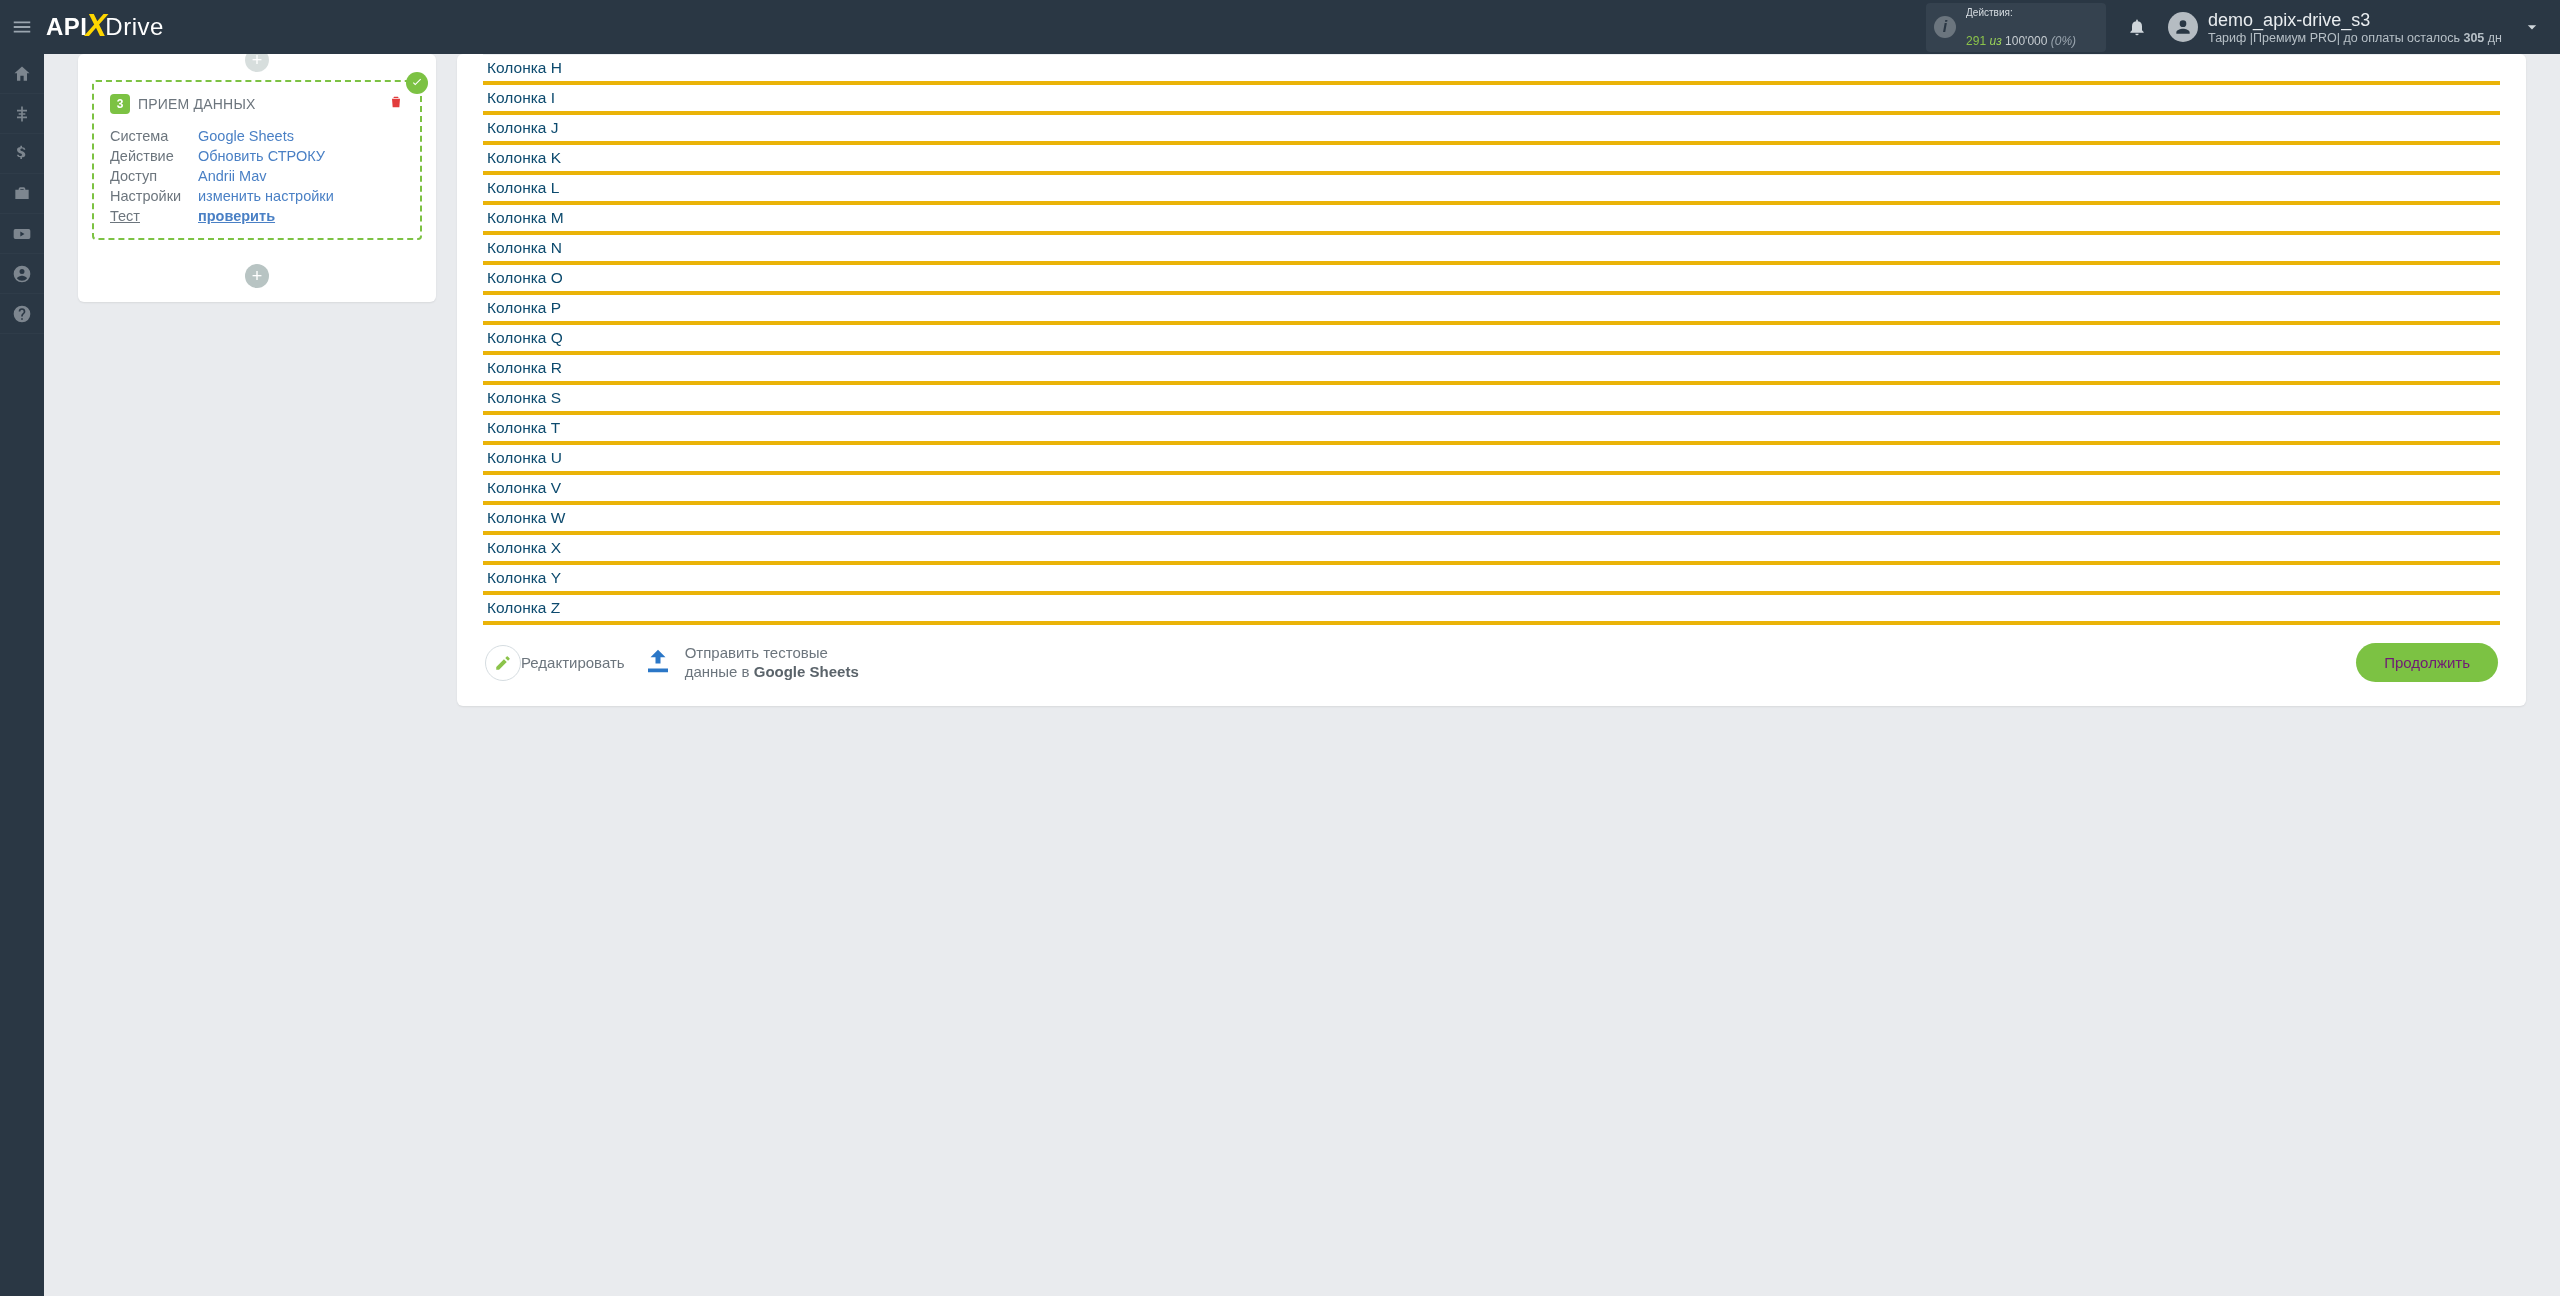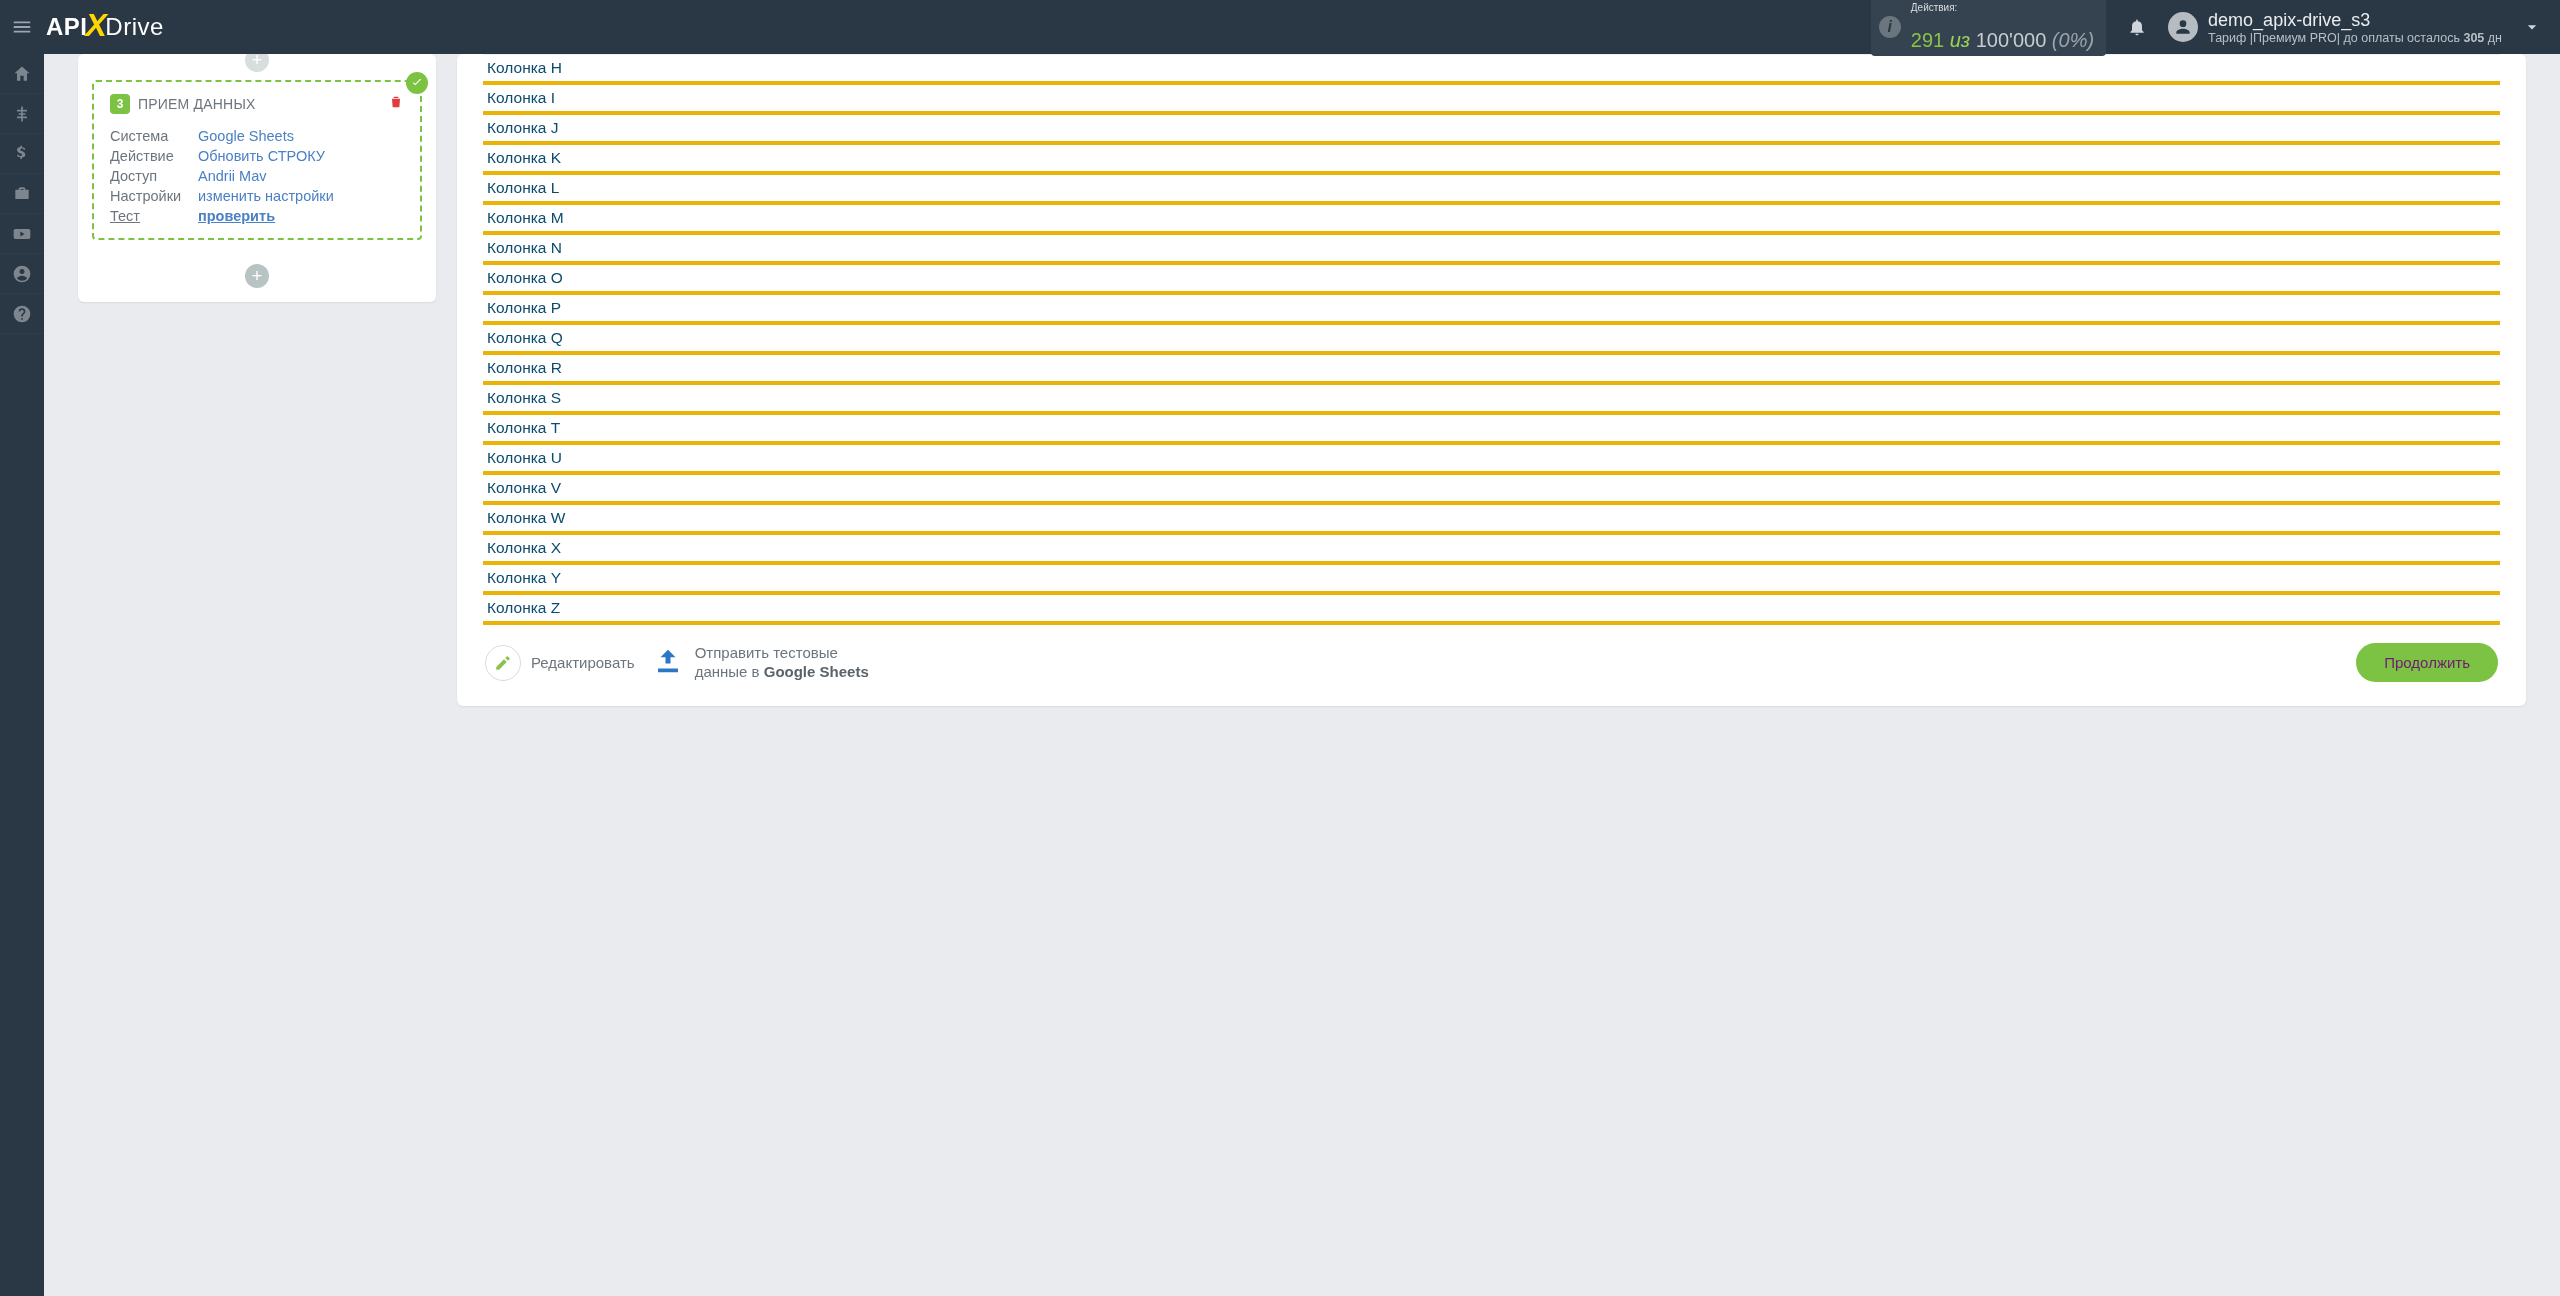--- a/index.html
+++ b/index.html
@@ -12,21 +12,21 @@
 #hamburger svg { fill: #9aa5af; }
 #logo { display: flex; align-items: center; font-size: 24px; font-weight: 700; letter-spacing: .5px; margin-left: 2px; }
 #logo .x { color: #ffd600; font-style: italic; font-size: 32px; line-height: 1; margin: 0 -2px; position: relative; top: -2px; font-weight: 900; }
 #logo .thin { font-weight: 400; }
 
 #topbar .spacer { flex: 1; }
 
 #actions-box { background: #35424f; border-radius: 4px; padding: 4px 12px 4px 40px; position: relative; margin-right: 14px; min-width: 180px; }
 #actions-box .info { position: absolute; left: 8px; top: 50%; transform: translateY(-50%); width: 22px; height: 22px; border-radius: 50%; background: #6b757e; display: flex; align-items: center; justify-content: center; font-weight: 700; font-style: italic; color: #2a3744; }
 #actions-box .line1 { font-size: 10px; color: #d7dde2; }
-#actions-box .line2 { font-size: 20px; margin-top: 16px; }
+#actions-box .line2 { font-size: 12px; margin-top: 16px; }
 #actions-box .cnt { color: #8bc34a; }
 #actions-box .iz  { color: #9bd35a; font-style: italic; }
 #actions-box .tot { color: #c7cdd2; }
 #actions-box .pct { color: #9aa5af; font-style: italic; }
 
 #bell { width: 34px; height: 34px; display: flex; align-items: center; justify-content: center; margin-right: 14px; cursor: pointer; }
 #bell svg { fill: #cfd6db; }
 
 #avatar { width: 30px; height: 30px; border-radius: 50%; background: #b5bcc2; display: flex; align-items: center; justify-content: center; margin-right: 10px; }
 #avatar svg { fill: #2a3744; }
@@ -73,21 +73,21 @@
 .kv .k.ut { text-decoration: underline; }
 
 .plus-bottom { margin-top: 24px; }
 
 
 .right-panel { padding: 0 0 24px 0; }
 .col-list { border-top: 1px solid #eceff1; margin: 0 26px; }
 .col-row { padding: 4px 4px; font-size: 15.5px; color: #0c4a6e; border-bottom: 4px solid #eab308; }
 
 .footer-bar { display: flex; align-items: center; gap: 18px; padding: 18px 28px 0 28px; }
-.edit-btn { display: flex; align-items: center; gap: 10px; cursor: pointer; }
+.edit-btn { display: flex; align-items: center; cursor: pointer; }
 .edit-round { width: 36px; height: 36px; border-radius: 50%; border: 1.5px solid #d6dde1; display: flex; align-items: center; justify-content: center; }
 .edit-round svg { fill: #8bc34a; }
 .edit-label { color: #6c757d; font-size: 15px; }
 
 .send-btn { display: flex; align-items: center; gap: 12px; cursor: pointer; }
 .upload-ic svg { fill: #2b77c7; }
 .send-text { color: #6c757d; font-size: 15px; line-height: 1.25; }
 .send-text b { color: #5a636a; font-weight: 700; }
 
 .continue-btn { margin-left: auto; background: #7cc243; color: #701a75; border: none; border-radius: 22px; padding: 11px 28px; font-size: 15px; cursor: pointer; }

